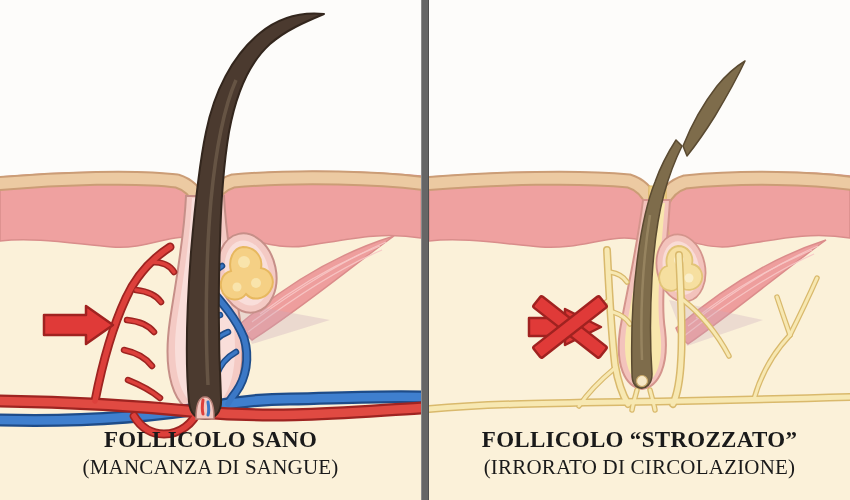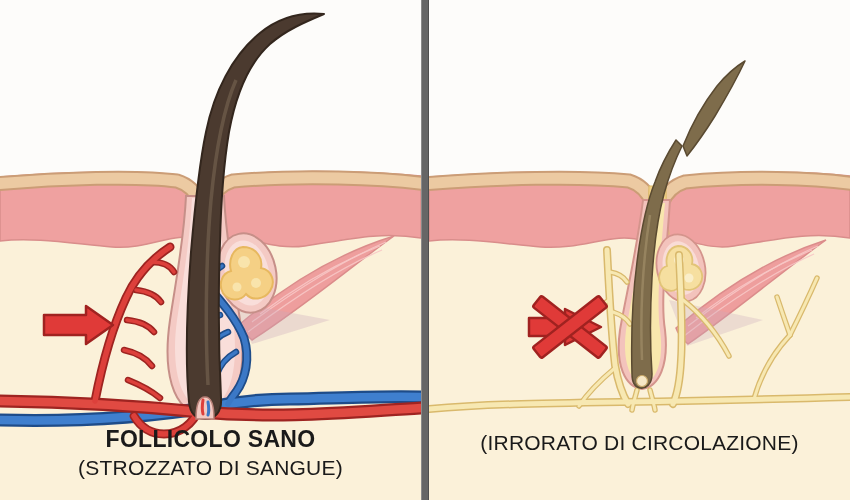--- a/index.html
+++ b/index.html
@@ -1,17 +1,17 @@
 <!DOCTYPE html>
 <html><head>
 <meta charset="utf-8">
 <style>
   html,body{margin:0;padding:0;background:#fff;}
   .stage{position:relative;width:850px;height:500px;overflow:hidden;background:#ef4444;
-         font-family:Liberation Sans, sans-serif;}
+         font-family:Liberation Serif, serif;}
   .panel{position:absolute;top:0;width:421px;height:500px;}
   .panel.left{left:0;}
   .panel.right{left:429px;}
   .divider{position:absolute;top:0;left:421px;width:8px;height:500px;background:#666666;
            box-shadow:inset 1px 0 0 #8a8a8a, inset -1px 0 0 #4f4f4f;}
   .caption{position:absolute;left:0;top:427px;width:100%;text-align:center;color:#1A1A1A;}
   .cap-title{font-weight:bold;font-size:23px;letter-spacing:.3px;line-height:1.1;}
   .cap-sub{font-weight:500;font-size:21px;letter-spacing:.2px;margin-top:4px;line-height:1.1;}
   svg{position:absolute;top:0;left:0;display:block;}
   
@@ -122,21 +122,21 @@
         <path d="M196,419 C196,403 199,397 205,397 C211,397 214,403 214,419 Z" fill="#F3CAC2" stroke="#B67F76" stroke-width="1.5"></path>
         <path d="M203,400 C202,406 202,410 203,414" stroke="#DD403B" stroke-width="3" fill="none" stroke-linecap="round"></path>
         <path d="M208,402 C209,408 209,412 208,415" stroke="#3B78C6" stroke-width="3" fill="none" stroke-linecap="round"></path>
       </g>
 
       <polygon points="44,315 86,315 86,306 113,325 86,344 86,335 44,335" fill="#E03A38" stroke="#A02220" stroke-width="2.5" stroke-linejoin="round"></polygon>
     </svg>
 
     <div class="caption">
       <div class="cap-title">FOLLICOLO SANO</div>
-      <div class="cap-sub">(STROZZATO DI SANGUE)</div>
+      <div class="cap-sub">(MANCANZA DI SANGUE)</div>
     </div>
   </section>
 
   <div class="divider"></div>
 
   <section class="panel right">
     <svg width="421" height="500" viewBox="0 0 421 500">
       <rect x="0" y="0" width="421" height="500" fill="#FDFCFA"></rect>
       <rect x="0" y="186" width="421" height="314" fill="#FBF1D9"></rect>
 
@@ -210,17 +210,18 @@
       <g>
         <polygon points="100,318 136,318 136,309 172,327 136,345 136,336 100,336" fill="#E03A38" stroke="#A02220" stroke-width="2.5" stroke-linejoin="round"></polygon>
         <g>
           <rect x="99" y="320" width="84" height="14" rx="2" transform="rotate(38 141 327)" fill="#E03A38" stroke="#A02220" stroke-width="2.5"></rect>
           <rect x="99" y="320" width="84" height="14" rx="2" transform="rotate(-38 141 327)" fill="#E03A38" stroke="#A02220" stroke-width="2.5"></rect>
         </g>
       </g>
     </svg>
 
     <div class="caption">
+      <div class="cap-title">FOLLICOLO “STROZZATO”</div>
       <div class="cap-sub">(IRRORATO DI CIRCOLAZIONE)</div>
     </div>
   </section>
 
 </div>
 
 </body></html>

